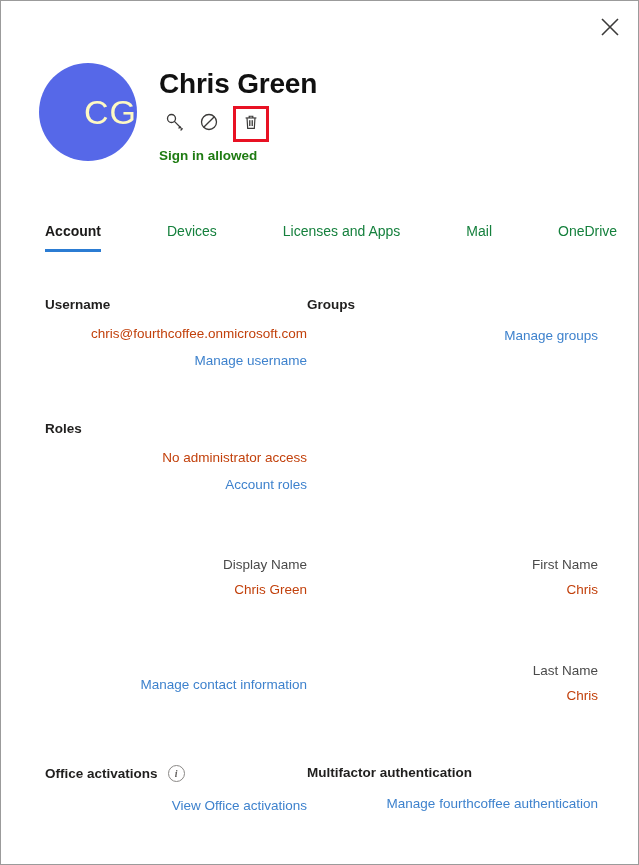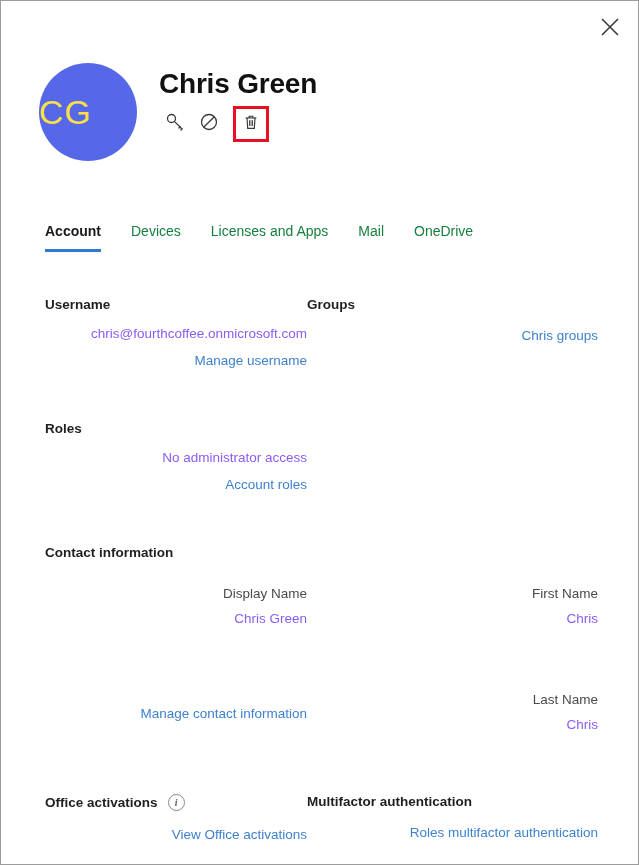--- a/index.html
+++ b/index.html
@@ -45,24 +45,24 @@
     left: 38px;
     top: 62px;
     display: flex;
     align-items: flex-start;
   }
   .avatar {
     width: 98px;
     height: 98px;
     border-radius: 50%;
     background: #5668e8;
-    color: #fde047;
-    display: flex;
-    align-items: center;
-    justify-content: flex-start;
+    color: #fef9c3;
+    display: flex;
+    align-items: center;
+    justify-content: flex-end;
     font-size: 34px;
     letter-spacing: 1px;
     font-weight: 400;
     flex: 0 0 auto;
   }
   .header-right {
     margin-left: 22px;
     padding-top: 6px;
   }
   .user-name {
@@ -103,20 +103,21 @@
     margin-top: 6px;
   }
 
   
   .tabs {
     position: absolute;
     left: 44px;
     top: 222px;
     display: flex;
     align-items: flex-end;
+    gap: 36px;
   }
   .tab {
     font-size: 14px;
     color: #15803d;
     padding: 0 0 10px 0;
     margin-right: 30px;
     cursor: pointer;
     border-bottom: 3px solid transparent;
     white-space: nowrap;
   }
@@ -152,21 +153,21 @@
   }
   .sec-title .info-icon { margin-left: 10px; }
 
   .field-label {
     font-size: 13.5px;
     color: #4a4a4a;
     margin: 12px 0 10px 0;
   }
   .field-value {
     font-size: 13.5px;
-    color: #8b5cf6;
+    color: #c2410c;
     margin: 0 0 10px 0;
   }
   .link {
     font-size: 13.5px;
     color: #3e82cd;
     cursor: pointer;
     text-decoration: none;
     display: inline-block;
   }
 
@@ -237,20 +238,21 @@
               <path d="M4 5.5 H16" stroke="#3b3a39" stroke-width="1.3"></path>
               <path d="M8 5.5 V3.6 H12 V5.5" fill="none" stroke="#3b3a39" stroke-width="1.3"></path>
               <path d="M5.6 5.5 L6.3 17 H13.7 L14.4 5.5" fill="none" stroke="#3b3a39" stroke-width="1.3"></path>
               <path d="M8.3 8 V14.5 M10 8 V14.5 M11.7 8 V14.5" stroke="#3b3a39" stroke-width="1"></path>
             </svg>
           </span>
         </div>
 
       </div>
 
+      <div class="signin-status">Sign in allowed</div>
     </div>
   </div>
 
   <div class="tabs">
     <div class="tab active">Account</div>
     <div class="tab">Devices</div>
     <div class="tab">Licenses and Apps</div>
     <div class="tab">Mail</div>
     <div class="tab">OneDrive</div>
   </div>
@@ -258,39 +260,38 @@
   <div class="content">
 
     <div class="row">
       <div class="col-left">
         <div class="sec-title">Username</div>
         <div class="field-value">chris@fourthcoffee.onmicrosoft.com</div>
         <a class="link">Manage username</a>
       </div>
       <div class="col-right">
         <div class="sec-title">Groups</div>
-        <a class="link">Chris groups</a>
+        <a class="link">Manage groups</a>
       </div>
     </div>
 
     <div class="spacer-lg"></div>
 
     <div class="row">
       <div class="col-left">
         <div class="sec-title">Roles</div>
         <div class="field-value">No administrator access</div>
         <a class="link">Account roles</a>
       </div>
       <div class="col-right"></div>
     </div>
 
     <div class="spacer-lg"></div>
 
     <div>
-      <div class="sec-title">Contact information</div>
 
       <div class="row">
         <div class="col-left">
           <div class="field-label">Display Name</div>
           <div class="field-value">Chris Green</div>
         </div>
         <div class="col-right">
           <div class="field-label">First Name</div>
           <div class="field-value">Chris</div>
         </div>
@@ -315,18 +316,18 @@
     <div class="row">
       <div class="col-left">
         <div class="sec-title">
           <span>Office activations</span>
           <span class="info-icon">i</span>
         </div>
         <a class="link">View Office activations</a>
       </div>
       <div class="col-right">
         <div class="sec-title">Multifactor authentication</div>
-        <a class="link">Roles multifactor authentication</a>
+        <a class="link">Manage fourthcoffee authentication</a>
       </div>
     </div>
 
   </div>
 </div>
 
 </body></html>

